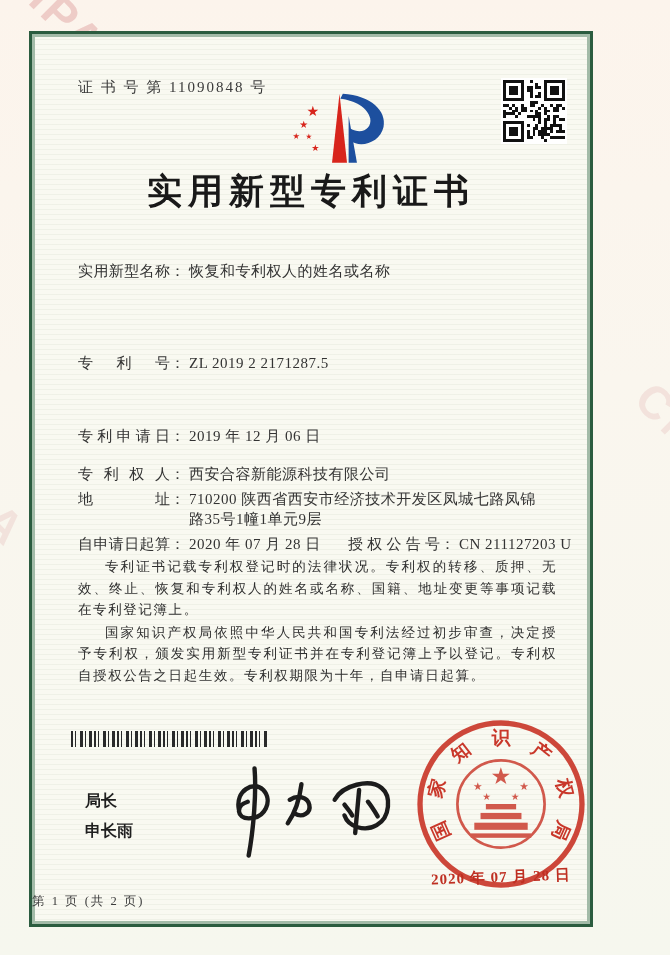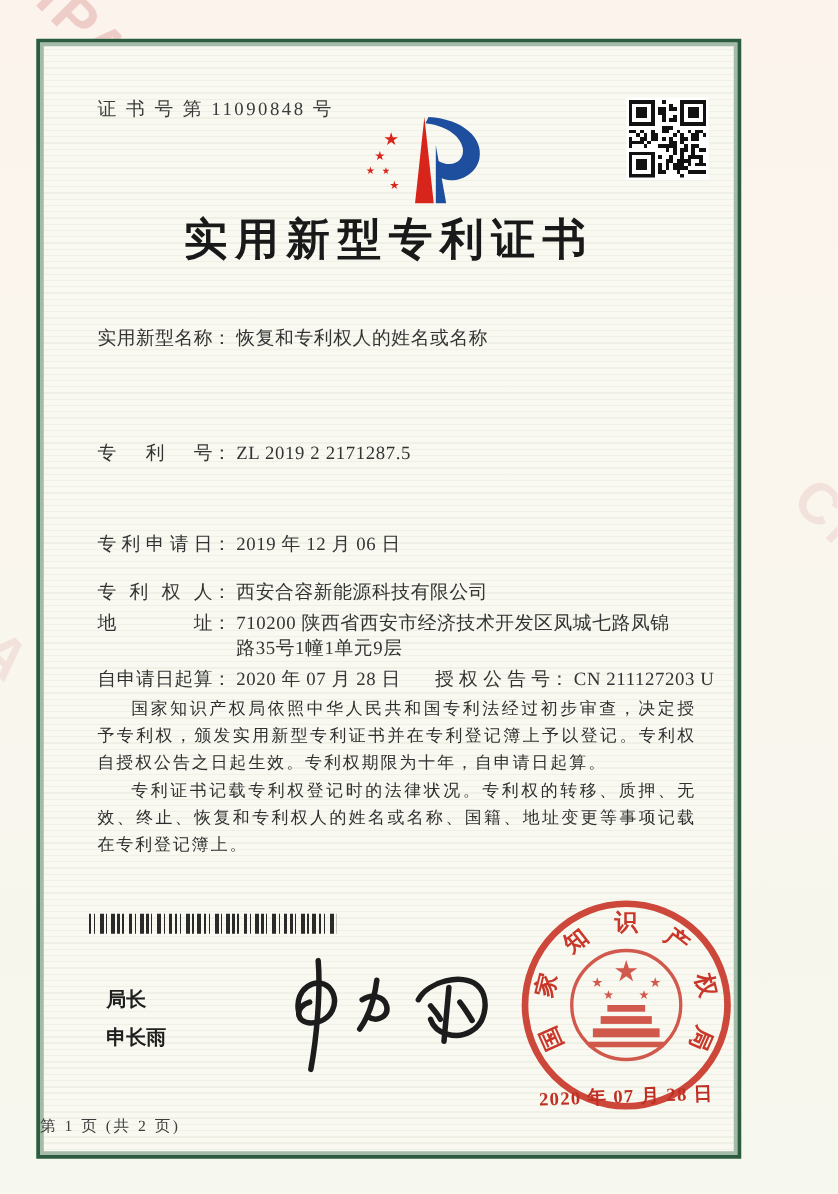--- a/index.html
+++ b/index.html
@@ -248,22 +248,22 @@
     <div class="frow" style="top:500px;">
       <span>
         <span class="flabel">自申请日起算</span><span class="fcolon">：</span><span class="fvalue">2020 年 07 月 28 日</span>
       </span>
       <span class="pair2">
         <span class="flabel">授权公告号</span><span class="fcolon">：</span><span class="fvalue">CN 211127203 U</span>
       </span>
     </div>
 
     <div class="legal">
+      <p>专利证书记载专利权登记时的法律状况。专利权的转移、质押、无效、终止、恢复和专利权人的姓名或名称、国籍、地址变更等事项记载在专利登记簿上。</p>
       <p>国家知识产权局依照中华人民共和国专利法经过初步审查，决定授予专利权，颁发实用新型专利证书并在专利登记簿上予以登记。专利权自授权公告之日起生效。专利权期限为十年，自申请日起算。</p>
-      <p>专利证书记载专利权登记时的法律状况。专利权的转移、质押、无效、终止、恢复和专利权人的姓名或名称、国籍、地址变更等事项记载在专利登记簿上。</p>
     </div>
 
     <div class="barcode"></div>
 
     <div class="director">
       <div>局长</div>
       <div>申长雨</div>
     </div>
 
     <div class="sig">

